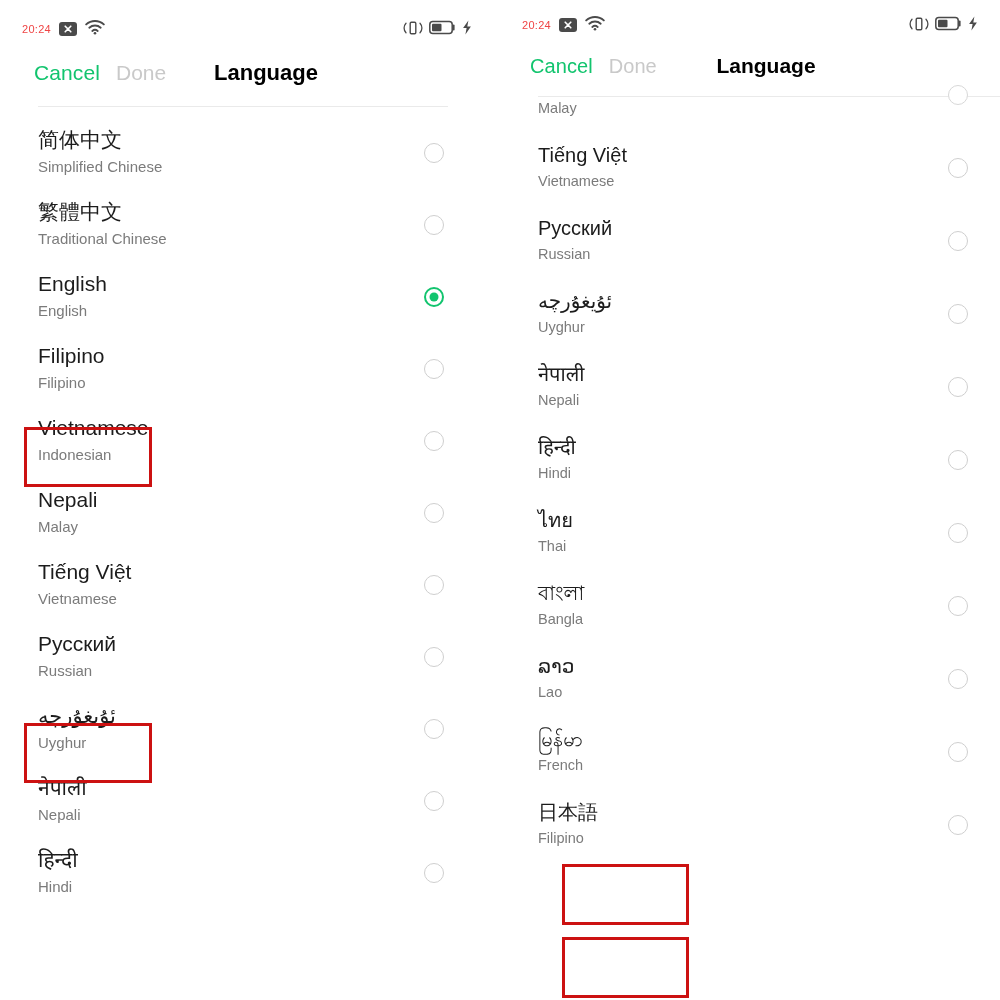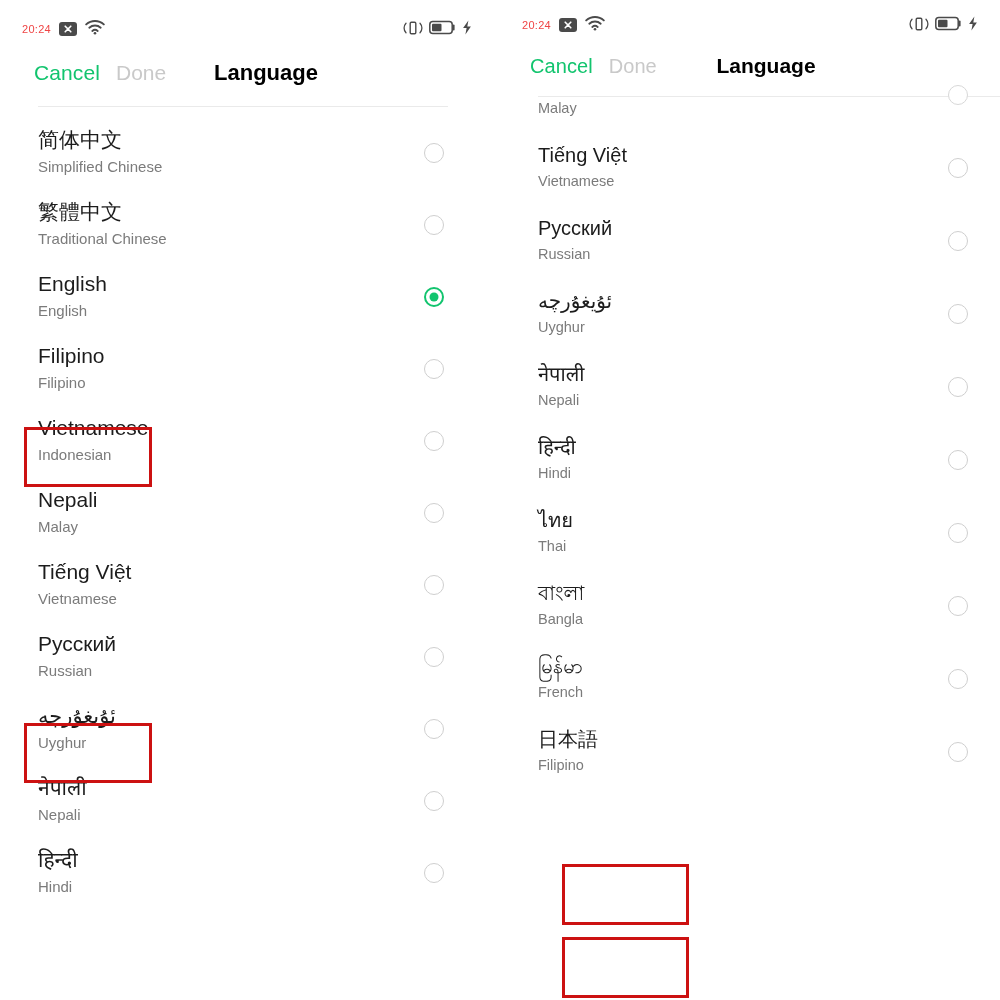--- a/index.html
+++ b/index.html
@@ -411,20 +411,27 @@
         </div>
         <div class="row">
           <div class="row-texts">
             <div class="row-native">বাংলা</div>
             <div class="row-english">Bangla</div>
           </div>
           <div class="radio"></div>
         </div>
         <div class="row">
           <div class="row-texts">
+            <div class="row-native">ລາວ</div>
+            <div class="row-english">Lao</div>
+          </div>
+          <div class="radio"></div>
+        </div>
+        <div class="row">
+          <div class="row-texts">
             <div class="row-native">မြန်မာ</div>
             <div class="row-english">French</div>
           </div>
           <div class="radio"></div>
         </div>
         <div class="row">
           <div class="row-texts">
             <div class="row-native">日本語</div>
             <div class="row-english">Filipino</div>
           </div>

